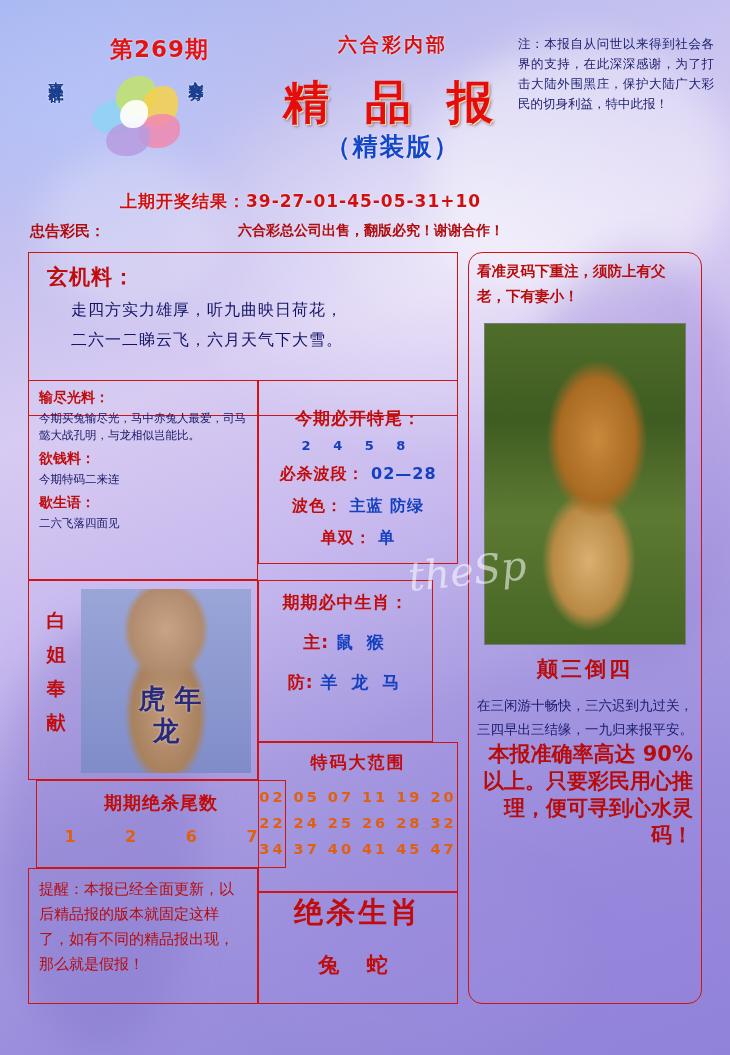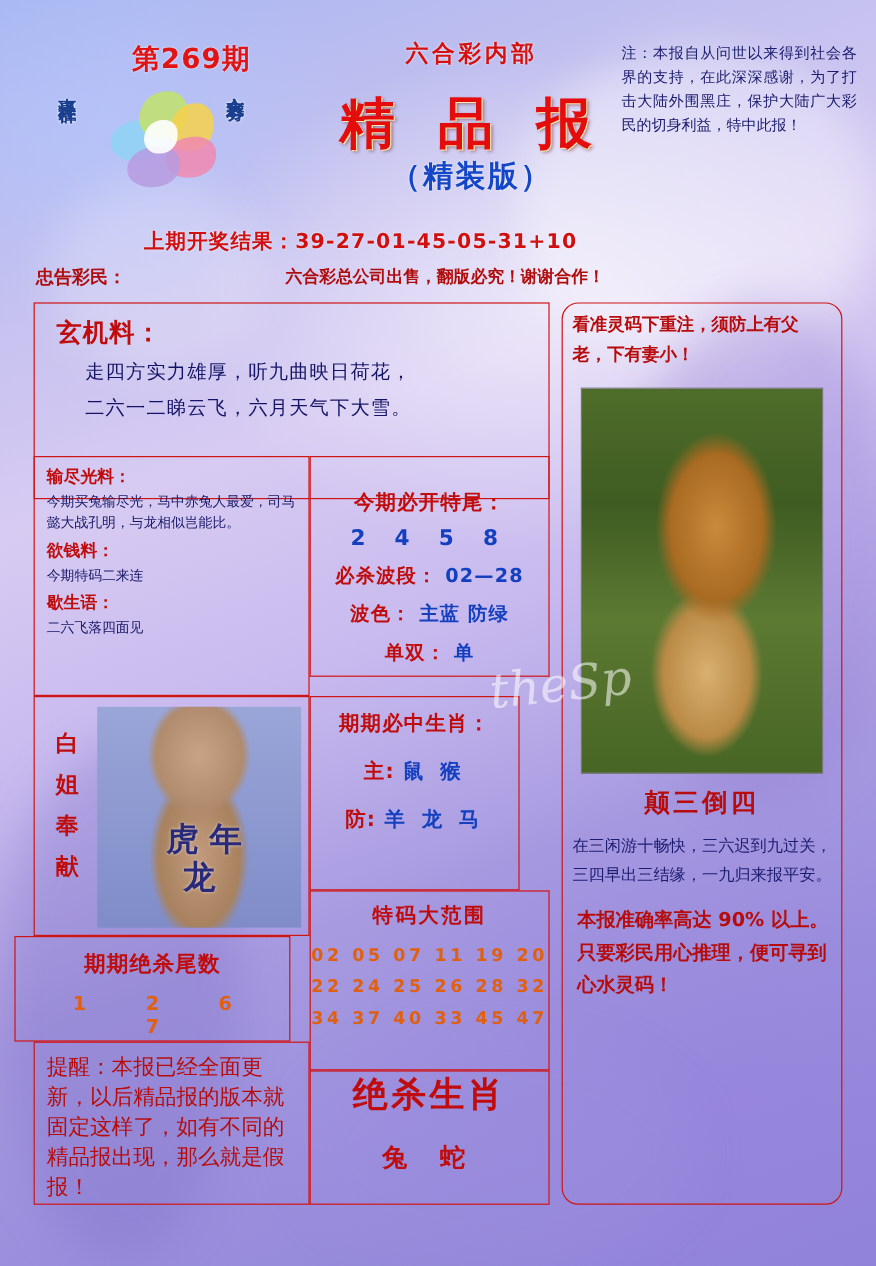--- a/index.html
+++ b/index.html
@@ -173,21 +173,21 @@
   .shujin .hd {
     font-size: 14px; font-weight: bold; color: #c00c0c; margin: 2px 0 3px 2px;
   }
   .shujin .bd {
     font-size: 11.5px; color: #171766; line-height: 17px; margin-left: 2px;
   }
 
   
   .mid-top { left: 258px; top: 380px; width: 200px; height: 184px; padding: 22px 0; text-align: center; }
   .mid-top .ttl { font-size: 17px; color: #c00c0c; font-weight: bold; margin-top: 4px; letter-spacing: 1px; }
-  .mid-top .nums { font-size: 18px; color: #1440c0; font-weight: bold; letter-spacing: 9px; margin-top: 8px; }
+  .mid-top .nums { font-size: 13px; color: #1440c0; font-weight: bold; letter-spacing: 9px; margin-top: 8px; }
   .mid-row { font-size: 16px; color: #c00c0c; font-weight: bold; margin-top: 11px; letter-spacing: 1px; }
   .mid-row .val { color: #1440c0; }
 
   
   .mid-sx { left: 258px; top: 580px; width: 175px; height: 162px; text-align: center; }
   .mid-sx .ttl { font-size: 17px; color: #c00c0c; font-weight: bold; margin-top: 10px; letter-spacing: 1px; }
   .mid-sx .r { font-size: 17px; color: #c00c0c; font-weight: bold; margin-top: 17px; letter-spacing: 1px; }
   .mid-sx .r .val { color: #1440c0; letter-spacing: 4px; }
 
   
@@ -228,27 +228,27 @@
     font-size: 27px;
     font-weight: bold;
     color: #2a2a7a;
     text-shadow: 0 0 3px rgba(255,255,255,0.6);
   }
   .photo-girl .ot1 { top: 92px; left: -14px; }
   .photo-girl .ot2 { top: 92px; left: 22px; }
   .photo-girl .ot3 { top: 124px; left: 0px; }
 
   
-  .weishu { left: 12px; top: 780px; width: 230px; height: 88px; text-align: center; }
+  .weishu { left: 36px; top: 780px; width: 250px; height: 88px; text-align: center; }
   .weishu .ttl { font-size: 18px; color: #c00c0c; font-weight: bold; margin-top: 10px; letter-spacing: 1px; }
   .weishu .nums { font-size: 16px; color: #e06010; font-weight: bold; margin-top: 12px; letter-spacing: 22px; padding-left: 22px; }
 
   
   .tixing { left: 28px; top: 868px; width: 230px; height: 136px; padding: 8px 10px; }
-  .tixing p { margin: 0; font-size: 18px; color: #b80c0c; line-height: 25px; }
+  .tixing p { margin: 0; font-size: 15px; color: #b80c0c; line-height: 25px; }
 
   
   .rightbox { left: 468px; top: 252px; width: 234px; height: 752px; padding: 6px 8px; border-radius: 14px; }
   .rightbox .rtop {
     font-size: 14.5px; color: #b80c0c; line-height: 25px; font-weight: bold;
   }
   .photo-rooster {
     margin: 14px auto 0 auto;
     width: 200px; height: 320px;
     border: 1px solid #7a7a7a;
@@ -266,26 +266,26 @@
     letter-spacing: 3px;
   }
   .rightbox .verse {
     margin-top: 10px;
     font-size: 13.5px;
     color: #1c1c70;
     line-height: 24px;
     text-align: center;
   }
   .rightbox .claim {
-    margin-top: 12px;
-    font-size: 16px;
+    margin-top: 0;
+    font-size: 21px;
     color: #b80c0c;
     line-height: 27px;
     font-weight: bold;
-    text-align: left;
+    text-align: right;
     padding-left: 4px;
   }
   .watermark {
     position: absolute;
     left: 408px; top: 548px;
     font-family: "DejaVu Serif", serif;
     font-size: 40px;
     font-style: italic;
     color: rgba(255,255,255,0.55);
     transform: rotate(-6deg);
@@ -367,21 +367,21 @@
       <span>防:</span>
       <span class="val">羊 龙 马</span>
     </div>
   </div>
 
   <div class="box mid-range">
     <div class="ttl">特码大范围</div>
     <div class="grid">
       <div>02 05 07 11 19 20</div>
       <div>22 24 25 26 28 32</div>
-      <div>34 37 40 33 45 47</div>
+      <div>34 37 40 41 45 47</div>
     </div>
   </div>
 
   <div class="box mid-kill">
     <div class="ttl">绝杀生肖</div>
     <div class="val">兔 蛇</div>
   </div>
 
   <div class="box baijie">
     <div class="vtxt">白姐奉献</div>

